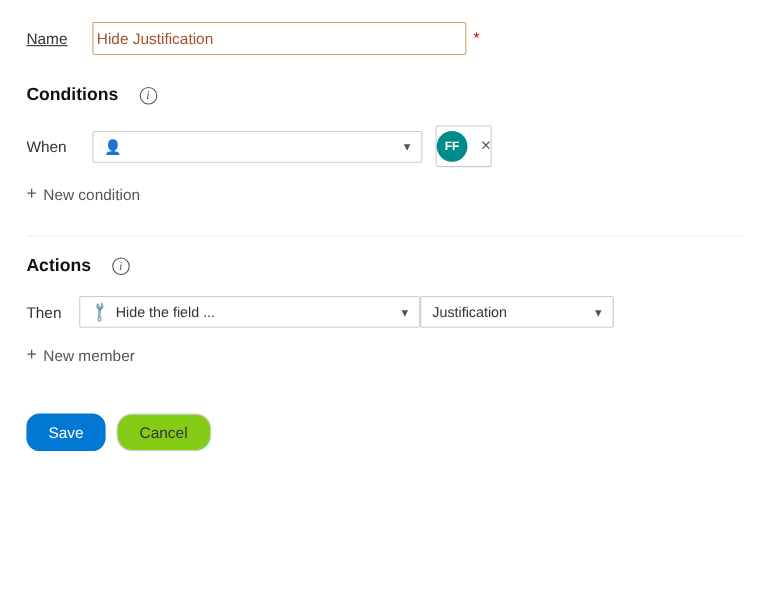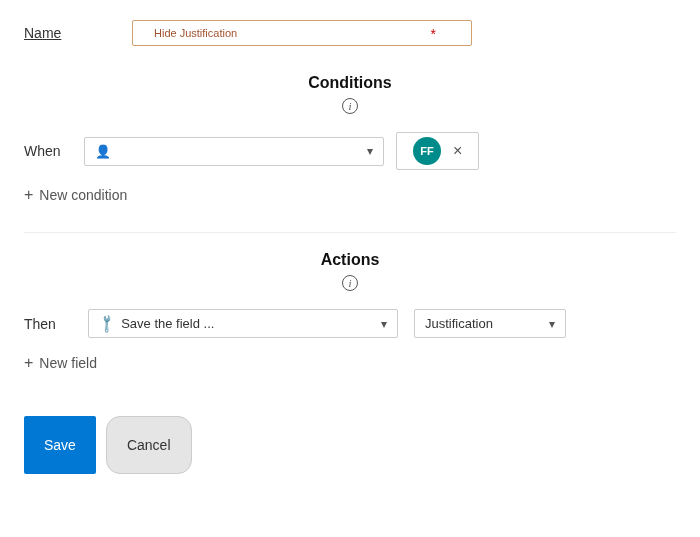--- a/index.html
+++ b/index.html
@@ -32,40 +32,38 @@
     }
     .name-input-wrap {
       position: relative;
       flex: 1;
       max-width: 340px;
     }
     .name-input {
       width: 100%;
       border: 1px solid #d0a070;
       border-radius: 2px;
-      padding: 6px 21px;
-      font-size: 11px;
+      padding: 6px 3px;
+      font-size: 14px;
       color: #a0522d;
       outline: none;
-      margin-left: 48px;
     }
     .required-star {
       color: #c00;
       position: absolute;
       right: -12px;
       top: 6px;
     }
 
     
     .section-header {
       display: flex;
       align-items: center;
-      gap: 6px;
+      gap: 19px;
       margin-bottom: 18px;
-      flex-direction: column;
     }
     .section-title {
       font-size: 16px;
       font-weight: 600;
       color: #111;
     }
     .info-icon {
       width: 16px;
       height: 16px;
       border-radius: 50%;
@@ -119,21 +117,21 @@
     }
 
     
     .tag-chip {
       display: flex;
       align-items: center;
       gap: 8px;
       background: #fff;
       border: 1px solid #ccc;
       border-radius: 2px;
-      padding: 4px 16px;
+      padding: 4px 0;
       font-size: 13px;
     }
     .tag-avatar {
       width: 28px;
       height: 28px;
       border-radius: 50%;
       background: #008b8b;
       color: #fff;
       display: flex;
       align-items: center;
@@ -169,53 +167,53 @@
       color: #555;
     }
 
     
     .actions-section {
       margin-bottom: 44px;
     }
     .then-row {
       display: flex;
       align-items: center;
-      gap: 16px;
+      gap: 0;
       margin-bottom: 16px;
     }
     .action-dropdown {
       width: 310px;
       justify-content: space-between;
     }
     .justification-dropdown {
-      width: 152px;
+      width: 176px;
       justify-content: space-between;
     }
 
     
     .button-row {
       display: flex;
       gap: 10px;
       margin-top: 30px;
     }
     .btn-save {
       background: #0078d4;
       color: #fff;
       border: none;
-      border-radius: 2px;
+      border-radius: 12px;
       padding: 8px 20px;
       font-size: 14px;
       cursor: pointer;
     }
     .btn-cancel {
-      background: #e5e5e5;
+      background: #84cc16;
       color: #333;
       border: 1px solid #ccc;
       border-radius: 14px;
-      padding: 20px 20px;
+      padding: 8px 20px;
       font-size: 14px;
       cursor: pointer;
     }
 
     .divider {
       border: none;
       border-top: 1px solid #eee;
       margin: 18px 0;
     }
   </style>
@@ -264,33 +262,33 @@
     <div class="section-header">
       <span class="section-title">Actions</span>
       <span class="info-icon">i</span>
     </div>
 
     <div class="then-row">
       <span class="row-label">Then</span>
 
       <button class="dropdown-btn action-dropdown">
         <span style="color:#555; font-size:13px; transform:rotate(45deg); display:inline-block;">🔧</span>
-        <span>Save the field ...</span>
+        <span>Hide the field ...</span>
         <span class="chevron">▾</span>
       </button>
 
       <button class="dropdown-btn justification-dropdown">
         <span>Justification</span>
         <span class="chevron">▾</span>
       </button>
     </div>
 
     <div class="add-row">
       <span class="plus">+</span>
-      <span>New field</span>
+      <span>New member</span>
     </div>
   </div>
 
   <div class="button-row">
     <button class="btn-save">Save</button>
     <button class="btn-cancel">Cancel</button>
   </div>
 
 </div>
 

